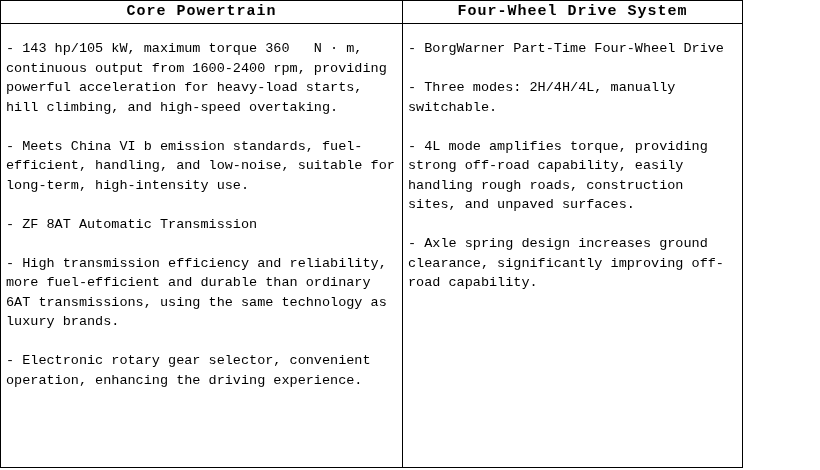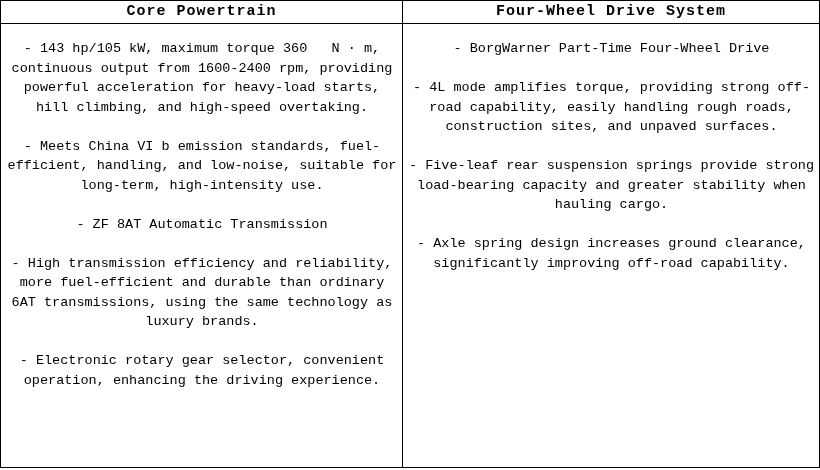--- a/index.html
+++ b/index.html
@@ -9,21 +9,21 @@
   }
   body {
     width: 820px;
     height: 470px;
     overflow: hidden;
     font-family: "Liberation Mono", "DejaVu Sans Mono", monospace;
     color: #000000;
   }
   .spec-table {
     box-sizing: border-box;
-    width: 820px;
+    width: 743px;
     height: 468px;
     border: 1px solid #000000;
     display: grid;
     grid-template-columns: 402px 1fr;
     background: #ffffff;
   }
   .col {
     display: flex;
     flex-direction: column;
     min-width: 0;
@@ -42,21 +42,20 @@
     letter-spacing: 1px;
     text-align: center;
     white-space: nowrap;
     overflow: hidden;
   }
   .col-body {
     flex: 1;
     box-sizing: border-box;
     padding: 15px 4px 4px 5px;
     overflow: hidden;
-    text-align: center;
   }
   .spec-paragraph {
     margin: 0 0 19.5px 0;
     font-size: 13.5px;
     line-height: 19.5px;
     white-space: pre-wrap;
     overflow-wrap: break-word;
   }
   .spec-paragraph:last-child {
     margin-bottom: 8px;
@@ -75,19 +74,19 @@
       <p class="spec-paragraph">- ZF 8AT Automatic Transmission</p>
       <p class="spec-paragraph">- High transmission efficiency and reliability, more fuel-efficient and durable than ordinary 6AT transmissions, using the same technology as luxury brands.</p>
       <p class="spec-paragraph">- Electronic rotary gear selector, convenient operation, enhancing the driving experience.</p>
     </div>
   </div>
 
   <div class="col">
     <div class="col-header">Four-Wheel Drive System</div>
     <div class="col-body">
       <p class="spec-paragraph">- BorgWarner Part-Time Four-Wheel Drive</p>
+      <p class="spec-paragraph">- Three modes: 2H/4H/4L, manually switchable.</p>
       <p class="spec-paragraph">- 4L mode amplifies torque, providing strong off-road capability, easily handling rough roads, construction sites, and unpaved surfaces.</p>
-      <p class="spec-paragraph">- Five-leaf rear suspension springs provide strong load-bearing capacity and greater stability when hauling cargo.</p>
       <p class="spec-paragraph">- Axle spring design increases ground clearance, significantly improving off-road capability.</p>
     </div>
   </div>
 
 </div>
 
 </body></html>

